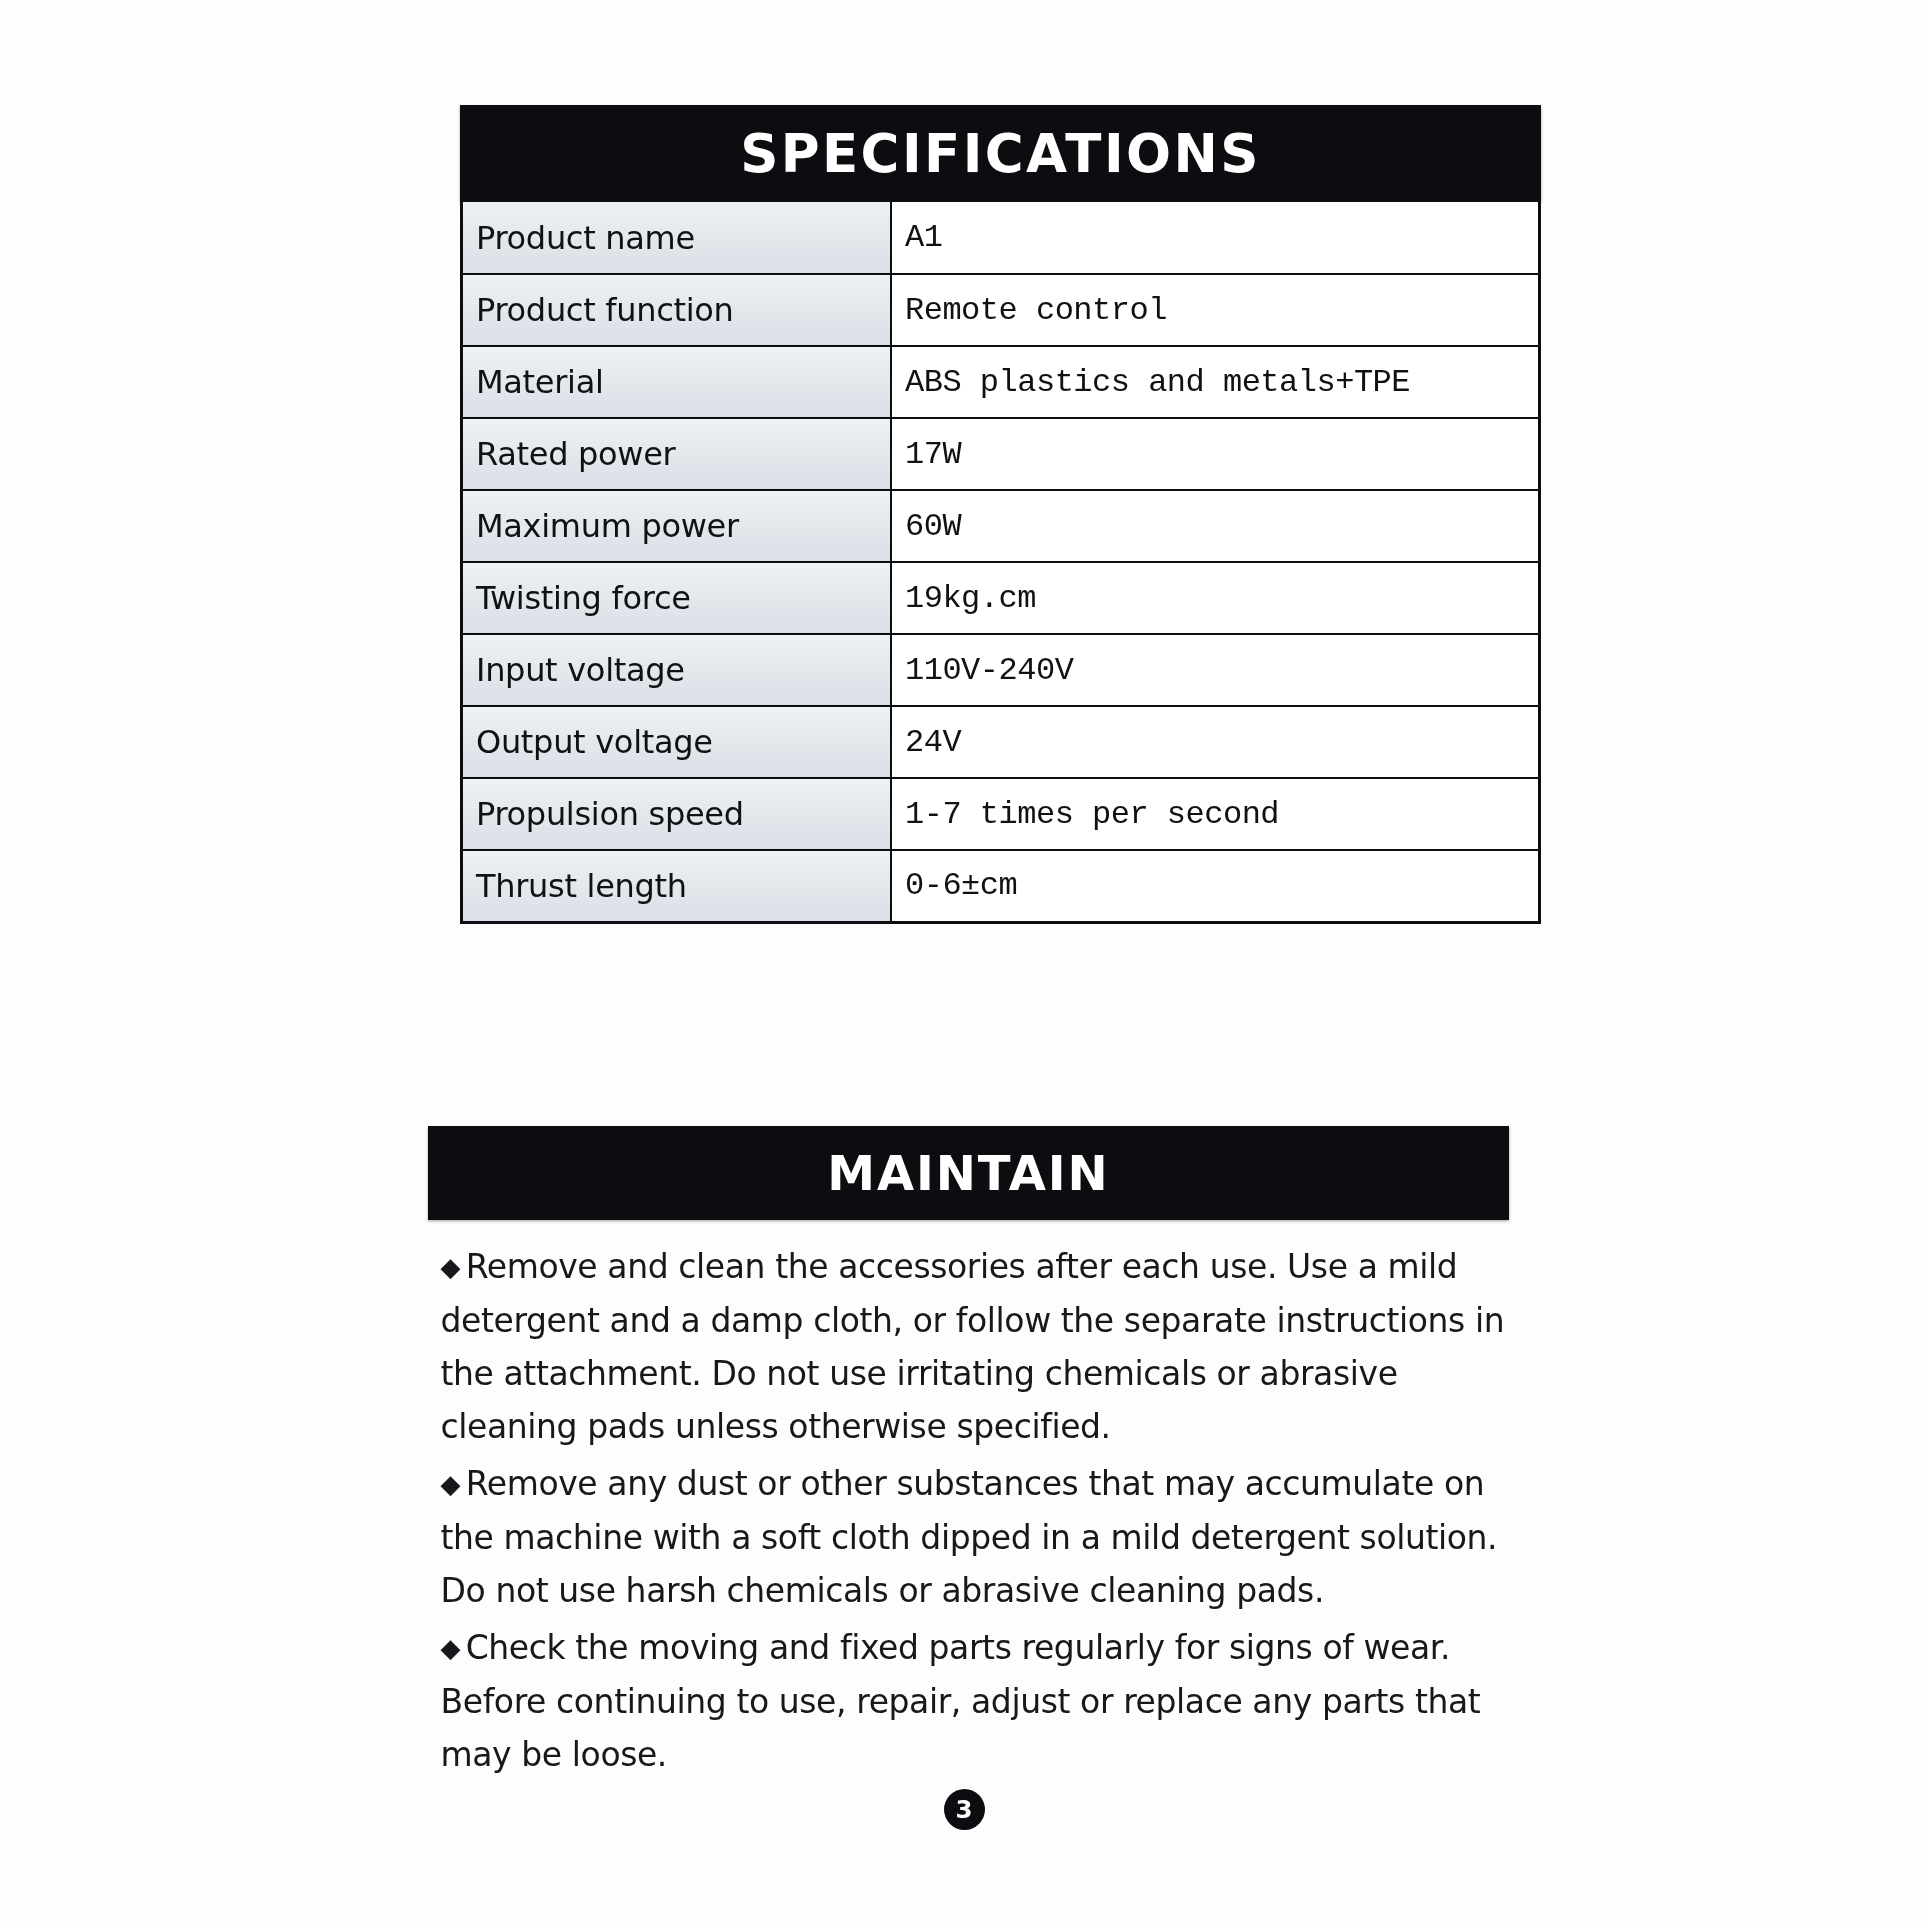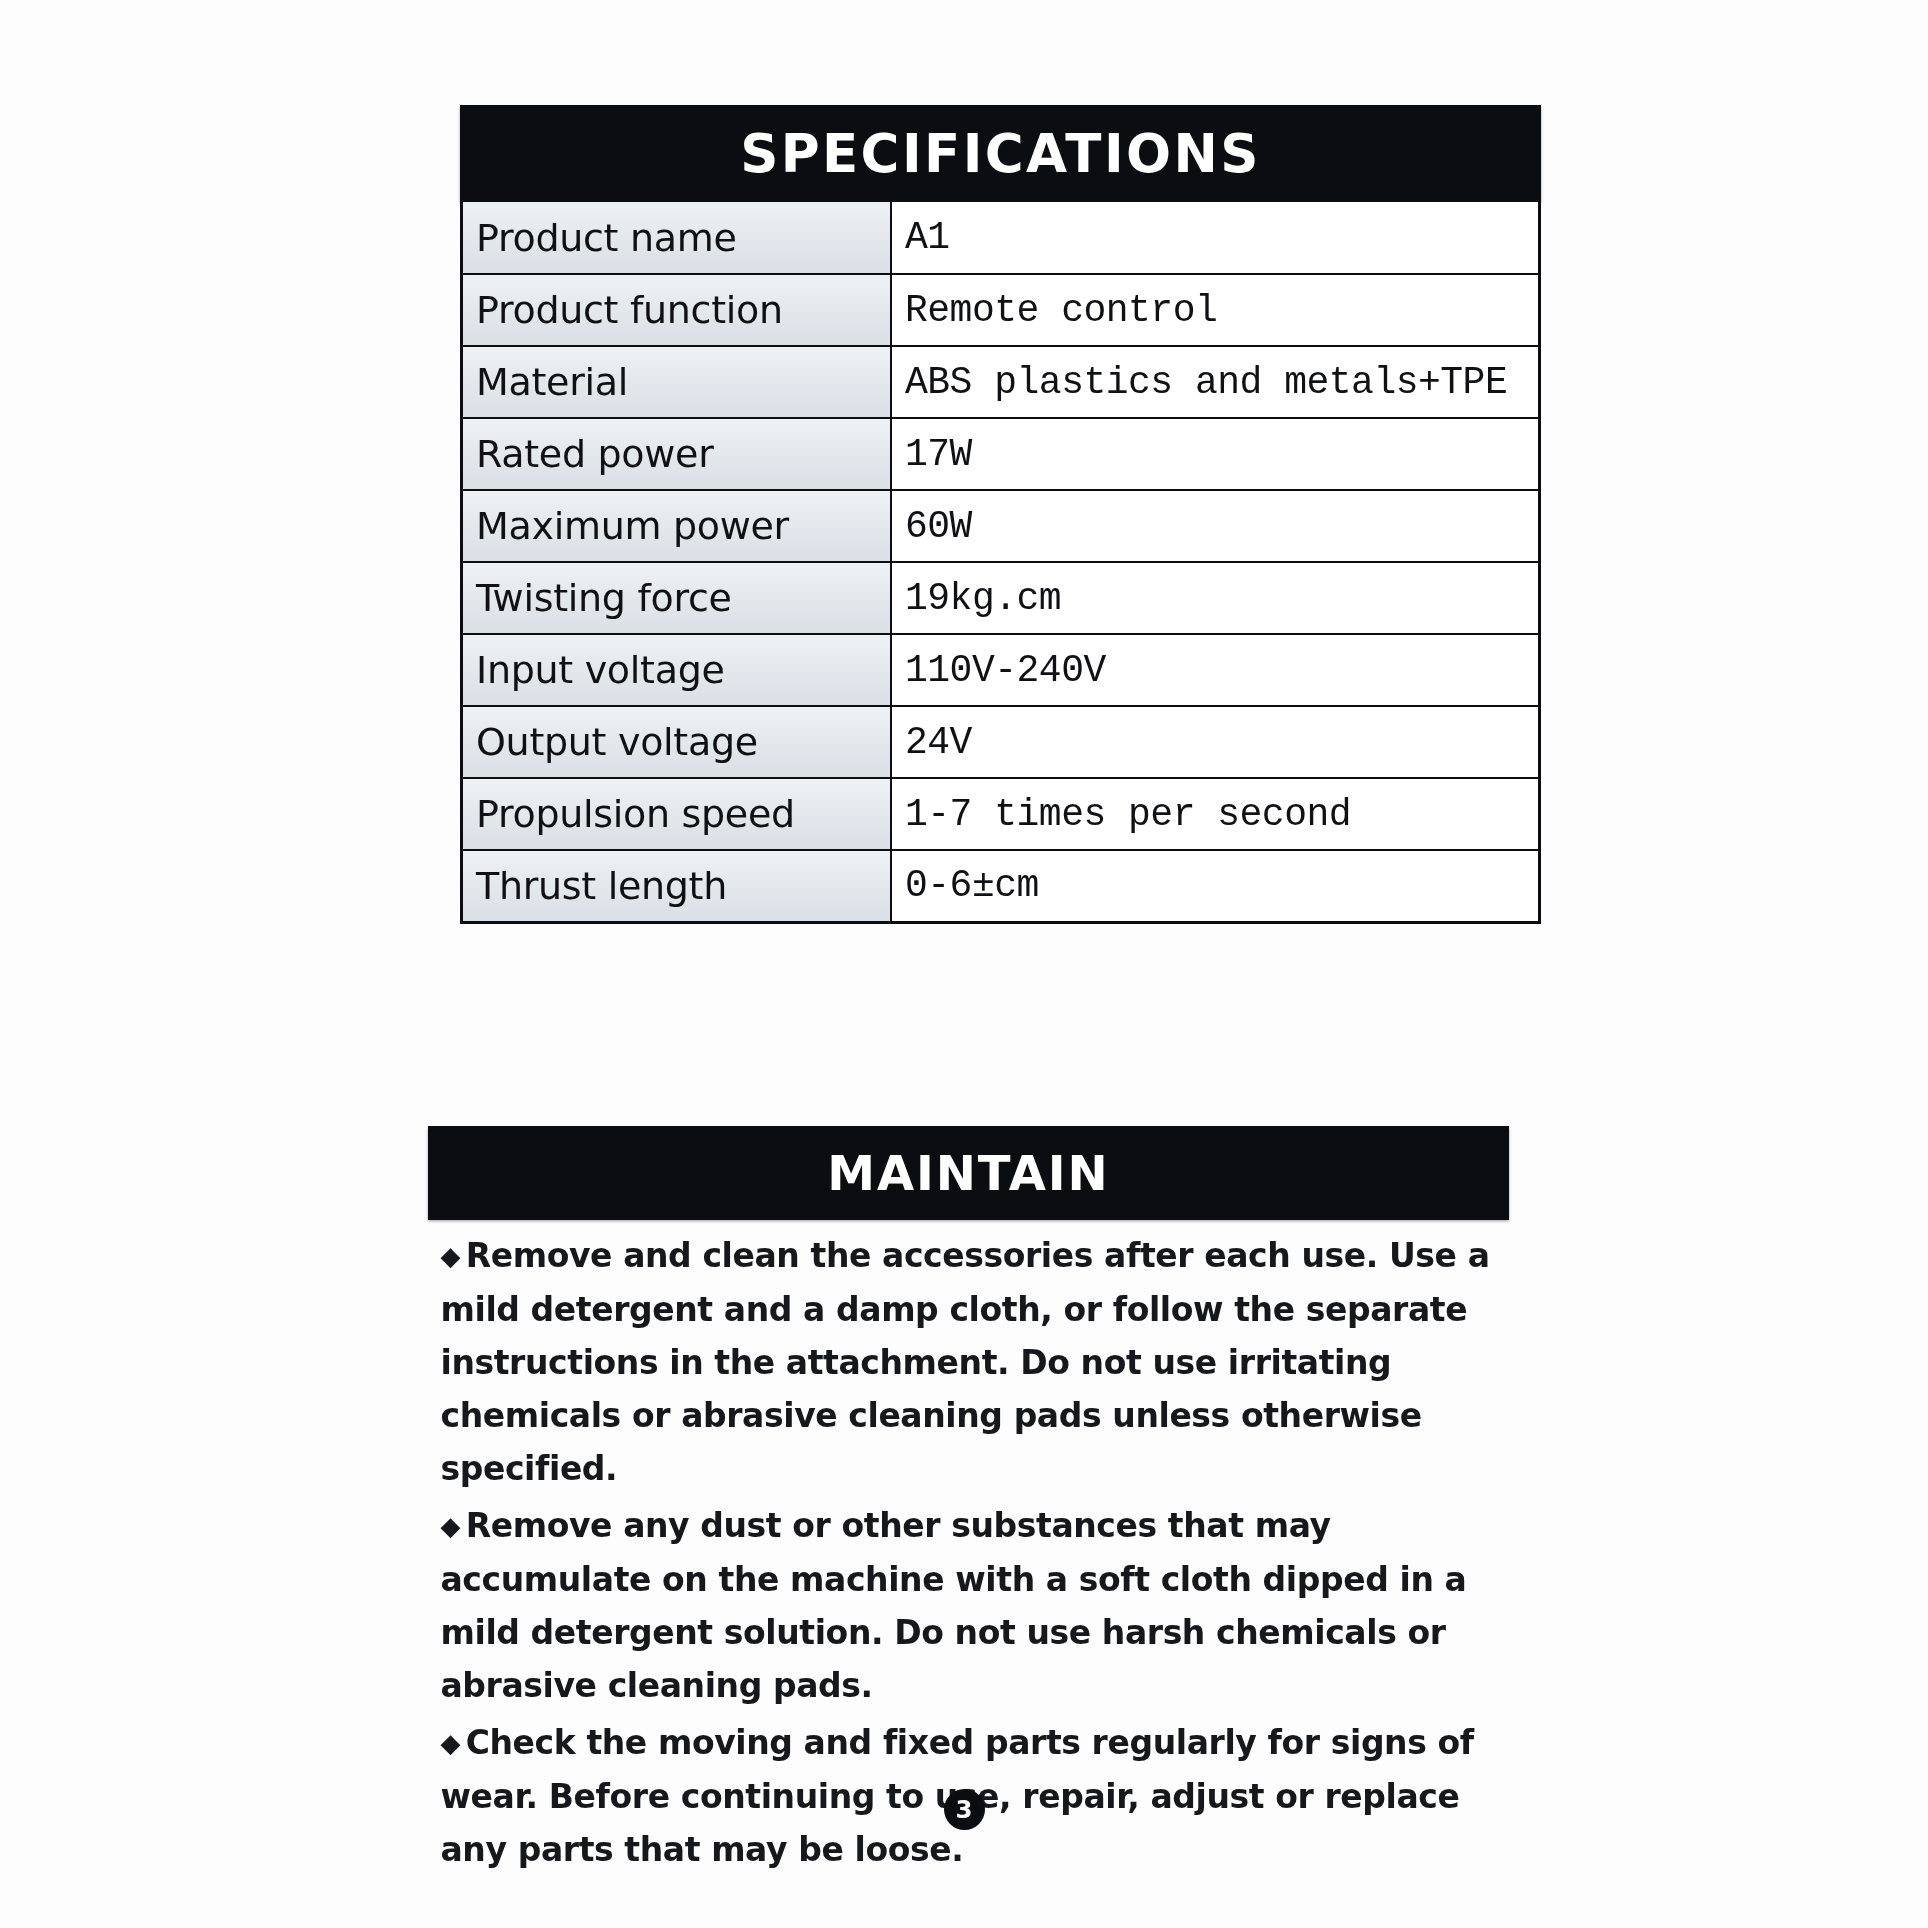--- a/index.html
+++ b/index.html
@@ -53,21 +53,21 @@
     border: 3.8px solid #0b0d10;
     border-top: none;
   }
   .spec-table tr {
     height: 72px;
   }
   .spec-table td {
     border: 2.8px solid #0b0d10;
     vertical-align: middle;
     padding: 0 0 0 13px;
-    font-size: 38px;
+    font-size: 32px;
     color: #101114;
   }
   .spec-table td.k {
     width: 414px;
     background: linear-gradient(180deg, #eef1f4 0%, #e2e7ec 55%, #d9dfe5 100%);
     font-weight: 500;
     letter-spacing: -0.3px;
   }
   .spec-table td.v {
     background: #ffffff;
@@ -85,24 +85,23 @@
     width: 1081px;
   }
   .maintain-banner {
     height: 94px;
     line-height: 94px;
     font-size: 48px;
     letter-spacing: 1.9px;
   }
 
   .maintain-body {
-    margin-top: 9px;
+    margin-top: 20px;
     width: 1092px;
     margin-left: -8.5px;
-    font-weight: bold;
   }
   .bullet-para {
     font-size: 33px;
     line-height: 53px;
     color: #16181b;
     letter-spacing: -0.4px;
     text-align: left;
     margin: 0 0 3.8px 0;
   }
   .bullet-para .marker {

